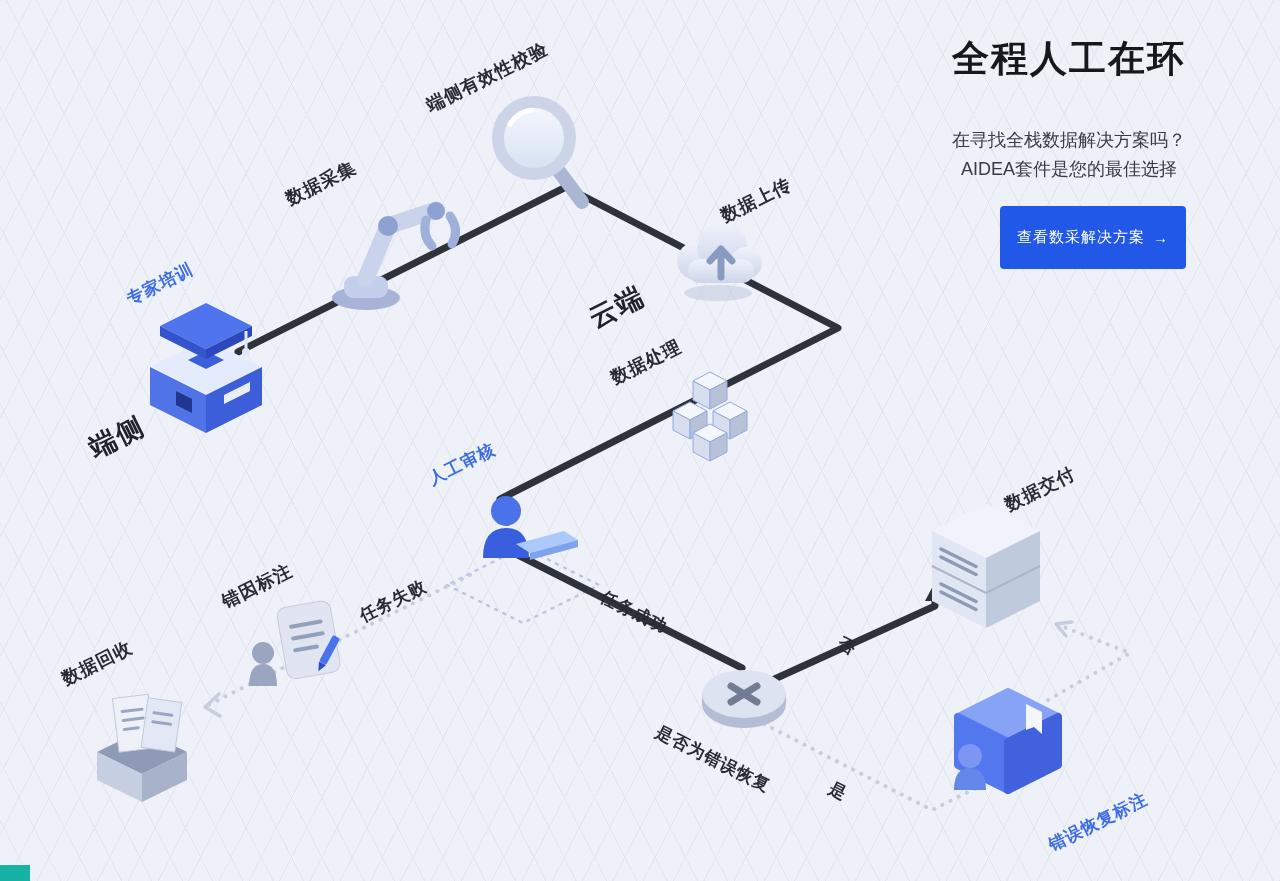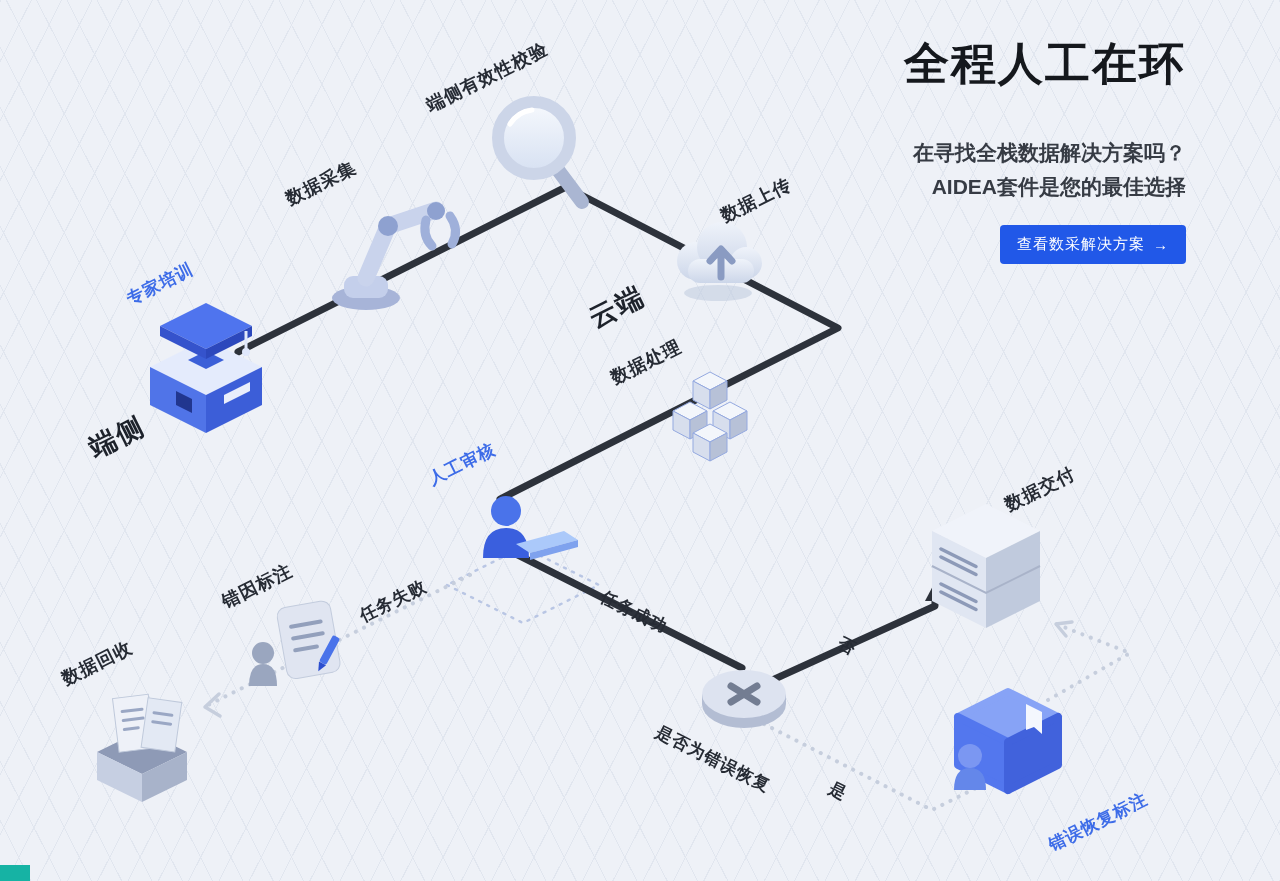--- a/index.html
+++ b/index.html
@@ -24,30 +24,30 @@
     font-size:18px;
     color:#262b34;
     letter-spacing:1px;
     transform: translate(-50%,-50%) rotate(-26.5deg);
   }
   .lbl.down { transform: translate(-50%,-50%) rotate(26.5deg); }
   .lbl.flow { font-size:17px; }
   .lbl.blue { color:#3d6ce8; font-size:17px; }
   .lbl.zone { font-size:27px; font-weight:800; color:#1d222b; letter-spacing:2px; }
   .hero { position:absolute; top:34px; right:94px; text-align:right; color:#14171c; }
-  .hero h1 { margin:0; font-size:45px; font-weight:800; letter-spacing:2px; color:#15181d; }
+  .hero h1 { margin:0; font-size:37px; font-weight:800; letter-spacing:2px; color:#15181d; }
   .hero .sub { margin:18px 0 0; font-size:18px; color:#4c525c; letter-spacing:1px; font-weight:400; }
-  .hero .pitch { margin:42px 0 0; font-size:21px; color:#363b44; line-height:1.6; font-weight:700; }
+  .hero .pitch { margin:42px 0 0; font-size:18px; color:#363b44; line-height:1.6; font-weight:400;text-align:center; }
   .cta {
     margin-top:22px;
     background:#2158e8;
     color:#ffffff;
     border:none;
     border-radius:4px;
-    padding:10px 17px;
+    padding:22px 17px;
     font-size:15px;
     font-family:inherit;
     cursor:pointer;
     display:inline-flex;
     align-items:center;
     gap:8px;
     letter-spacing:1px;
   }
   .corner-peek {
     position:absolute; left:0; bottom:0; width:30px; height:16px;

